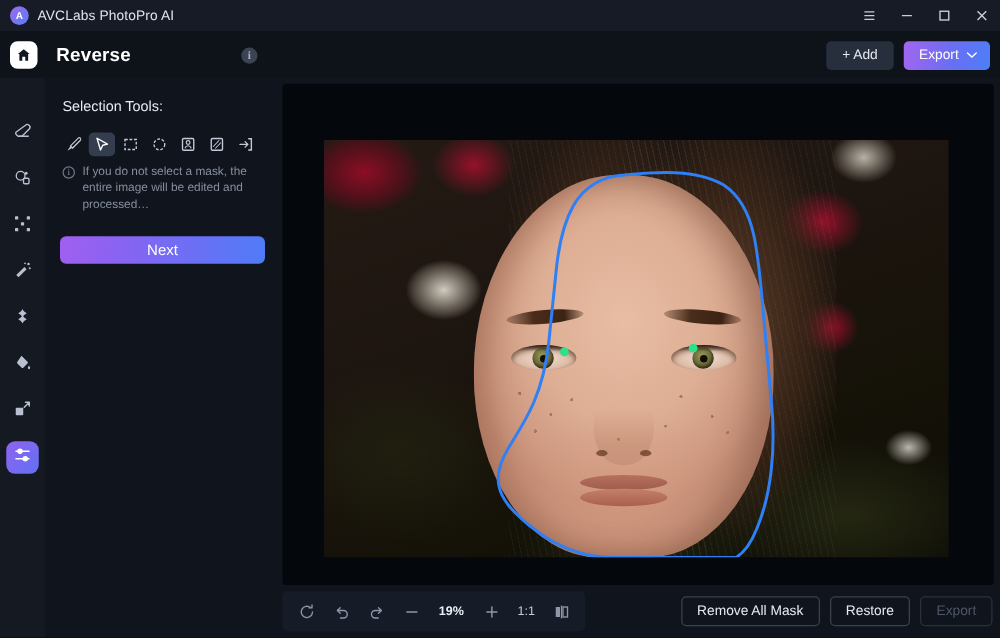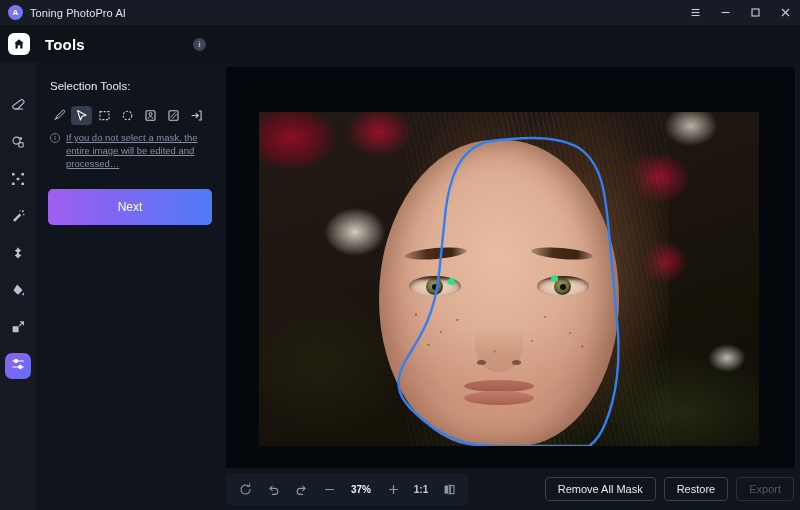--- a/index.html
+++ b/index.html
@@ -196,27 +196,26 @@
     color: #8b94a5;
     font-size: 7.5px;
     line-height: 8px;
     text-align: center;
     font-family: "Liberation Serif", serif;
   }
   #hint-text {
     font-size: 9.5px;
     line-height: 13px;
     color: #868f9f;
-    text-decoration: underline;
   }
 
   #next-btn {
     margin-top: 19px;
     width: 164px;
-    height: 36px;
+    height: 22px;
     border: none;
     border-radius: 5px;
     background: linear-gradient(95deg, #a05ff0 0%, #8a63f2 28%, #4f7bf7 100%);
     color: #ffffff;
     font-size: 12px;
     font-family: "Liberation Sans", sans-serif;
     cursor: pointer;
   }
 
   
@@ -408,21 +407,21 @@
     cursor: pointer;
   }
   #zoom-level {
     min-width: 34px;
     color: #eaeff7;
     font-size: 10px;
     font-weight: bold;
     text-align: center;
     padding: 0 4px;
   }
-  #ratio-btn { color: #c3cbd8; font-size: 10px; font-weight: bold; }
+  #ratio-btn { color: #c3cbd8; font-size: 10px; }
   #action-group {
     margin-left: auto;
     display: flex;
     gap: 8px;
     padding-right: 1px;
   }
   .act-btn {
     height: 24px;
     padding: 0 12px;
     background: transparent;
@@ -440,21 +439,21 @@
     cursor: default;
   }
 </style>
 </head>
 <body>
 
 <div id="app">
 
   <div id="titlebar">
     <div id="app-logo">A</div>
-    <div id="app-title">Toning PhotoPro AI</div>
+    <div id="app-title">AVCLabs PhotoPro AI</div>
     <div id="win-ctrls">
       <div class="win-btn">
         <svg width="11" height="11" viewBox="0 0 11 11">
             <g stroke="currentColor" stroke-width="1.1">
               <line x1="1.5" y1="2.5" x2="9.5" y2="2.5"></line>
               <line x1="1.5" y1="5.5" x2="9.5" y2="5.5"></line>
               <line x1="1.5" y1="8.5" x2="9.5" y2="8.5"></line>
             </g>
           </svg>
       </div>
@@ -478,22 +477,33 @@
       </div>
     </div>
   </div>
 
   <div id="header">
     <div id="home-btn">
       <svg width="12" height="12" viewBox="0 0 12 12">
           <path d="M6 1.3 1.3 5.2h1.2v5.3h2.3V7.3h2.4v3.2h2.3V5.2h1.2z" fill="#12161e"></path>
         </svg>
     </div>
-    <div id="page-title">Tools</div>
+    <div id="page-title">Reverse</div>
     <div id="info-btn">i</div>
+    <div id="header-right">
+      <button id="add-btn">+ Add</button>
+      <button id="export-btn">
+        <span>Export</span>
+        <span>
+          <svg width="9" height="6" viewBox="0 0 9 6">
+              <path d="M1 1.4 4.5 4.6 8 1.4" fill="none" stroke="#fff" stroke-width="1.1" stroke-linecap="round"></path>
+            </svg>
+        </span>
+      </button>
+    </div>
   </div>
 
   <div id="body">
 
     <div id="rail">
       <div class="rail-item">
         <span>
           <svg width="14" height="14" viewBox="0 0 14 14">
               <path d="M9.4 2.2a2 2 0 0 1 2.8 0l.2.2a2 2 0 0 1 0 2.8L6.6 11H3.4L2 9.6a1.4 1.4 0 0 1 0-2z" fill="none" stroke="currentColor" stroke-width="1.1" stroke-linejoin="round"></path>
               <line x1="4.2" y1="11" x2="12" y2="11" stroke="currentColor" stroke-width="1.1"></line>
@@ -701,21 +711,21 @@
             <svg width="13" height="13" viewBox="0 0 13 13">
                 <path d="M9.8 5.4H5.2a3 3 0 0 0 0 6h2.4" fill="none" stroke="currentColor" stroke-width="1.1" stroke-linecap="round"></path>
                 <path d="M7.8 3.2l2.3 2.2-2.3 2.2" fill="none" stroke="currentColor" stroke-width="1.1" stroke-linecap="round" stroke-linejoin="round"></path>
               </svg>
           </div>
           <div class="zbtn">
             <svg width="13" height="13" viewBox="0 0 13 13">
                 <line x1="2.5" y1="6.5" x2="10.5" y2="6.5" stroke="currentColor" stroke-width="1.2" stroke-linecap="round"></line>
               </svg>
           </div>
-          <div id="zoom-level">37%</div>
+          <div id="zoom-level">19%</div>
           <div class="zbtn">
             <svg width="13" height="13" viewBox="0 0 13 13">
                 <g stroke="currentColor" stroke-width="1.2" stroke-linecap="round">
                   <line x1="2.5" y1="6.5" x2="10.5" y2="6.5"></line>
                   <line x1="6.5" y1="2.5" x2="6.5" y2="10.5"></line>
                 </g>
               </svg>
           </div>
           <div class="zbtn" id="ratio-btn">1:1</div>
           <div class="zbtn">

